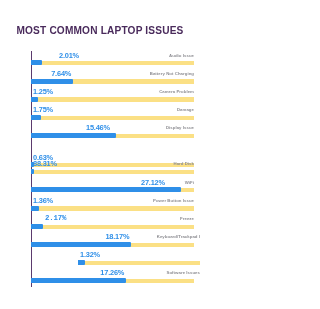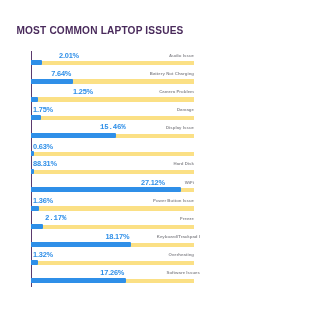--- a/index.html
+++ b/index.html
@@ -107,36 +107,36 @@
         </div>
         <div class="row" style="top: 18.15px;">
           <div class="track"></div>
           <div class="bar" style="width: 42.2142px;"></div>
           <div class="pct" style="left: 20.2142px;">7.64%</div>
           <div class="cat">Battery Not Charging</div>
         </div>
         <div class="row" style="top: 36.3px;">
           <div class="track"></div>
           <div class="bar" style="width: 6.90678px;"></div>
-          <div class="pct" style="left: 2px; margin-left: 40px;">1.25%</div>
+          <div class="pct" style="left: 2px;">1.25%</div>
           <div class="cat">Camera Problem</div>
         </div>
         <div class="row" style="top: 54.45px;">
           <div class="track"></div>
           <div class="bar" style="width: 9.66949px;"></div>
           <div class="pct" style="left: 2px;">1.75%</div>
           <div class="cat">Damage</div>
         </div>
         <div class="row" style="top: 72.6px;">
           <div class="track"></div>
           <div class="bar" style="width: 85.4231px;"></div>
-          <div class="pct" style="left: 69px; font-family: Liberation Mono, monospace;">15.46%</div>
+          <div class="pct" style="left: 55px;">15.46%</div>
           <div class="cat">Display Issue</div>
         </div>
-        <div class="row" style="top: 91px; padding-left: 43px;">
+        <div class="row" style="top: 102px; padding-left: 43px;">
           <div class="track"></div>
           <div class="bar" style="width: 3.48102px;"></div>
           <div class="pct" style="left: 2px;">0.63%</div>
           <div class="cat">Doesn't Start</div>
         </div>
         <div class="row" style="top: 108.9px;">
           <div class="track"></div>
           <div class="bar" style="width: 2.98373px;"></div>
           <div class="pct" style="left: 2px;">88.31%</div>
           <div class="cat">Hard Disk</div>
@@ -158,21 +158,21 @@
           <div class="bar" style="width: 11.9902px;"></div>
           <div class="pct" style="left: 14px; font-family: Liberation Mono, monospace;">2.17%</div>
           <div class="cat">Freeze</div>
         </div>
         <div class="row" style="top: 181.5px; padding-left: 16px;">
           <div class="track"></div>
           <div class="bar" style="width: 100.397px;"></div>
           <div class="pct" style="left: 74.3969px;">18.17%</div>
           <div class="cat">Keyboard/Trackpad Issue</div>
         </div>
-        <div class="row" style="top: 199.65px;">
+        <div class="row" style="top: 199.65px; margin-left: 47px;">
           <div class="track"></div>
           <div class="bar" style="width: 7.29356px;"></div>
           <div class="pct" style="left: 2px;">1.32%</div>
           <div class="cat">Overheating</div>
         </div>
         <div class="row" style="top: 217.8px; padding-left: 6px;">
           <div class="track"></div>
           <div class="bar" style="width: 95.3688px;"></div>
           <div class="pct" style="left: 69.3688px;">17.26%</div>
           <div class="cat">Software Issues</div>

